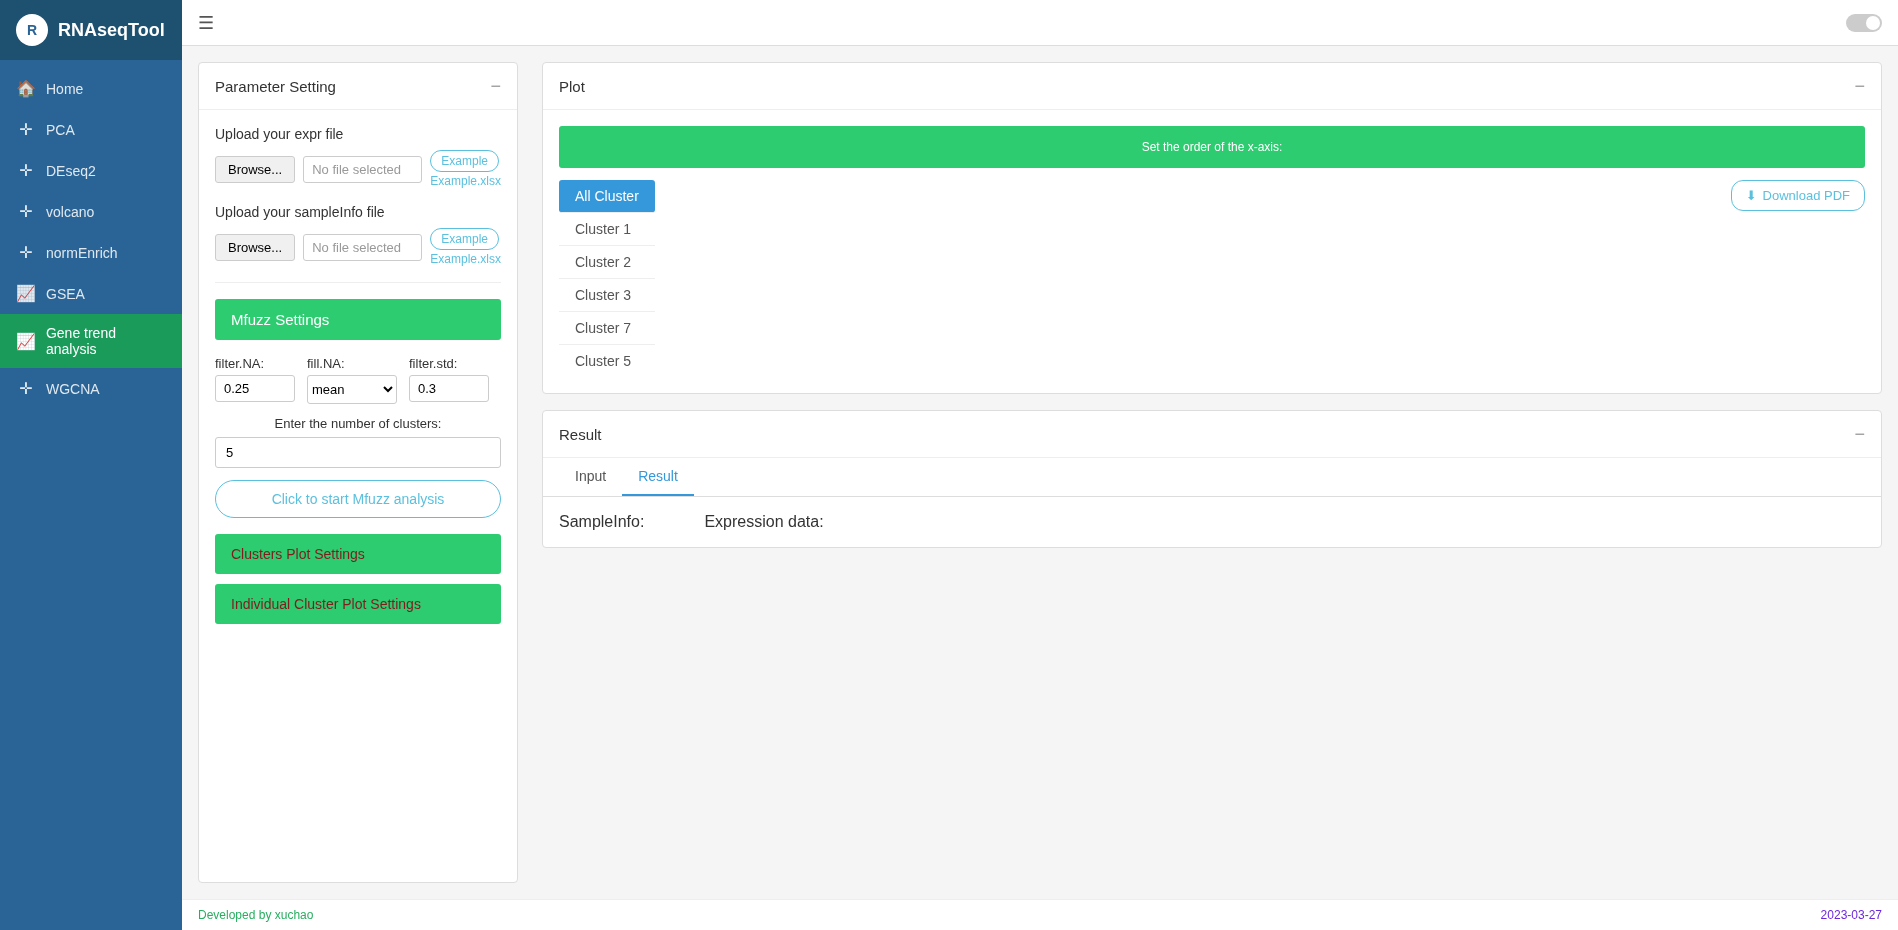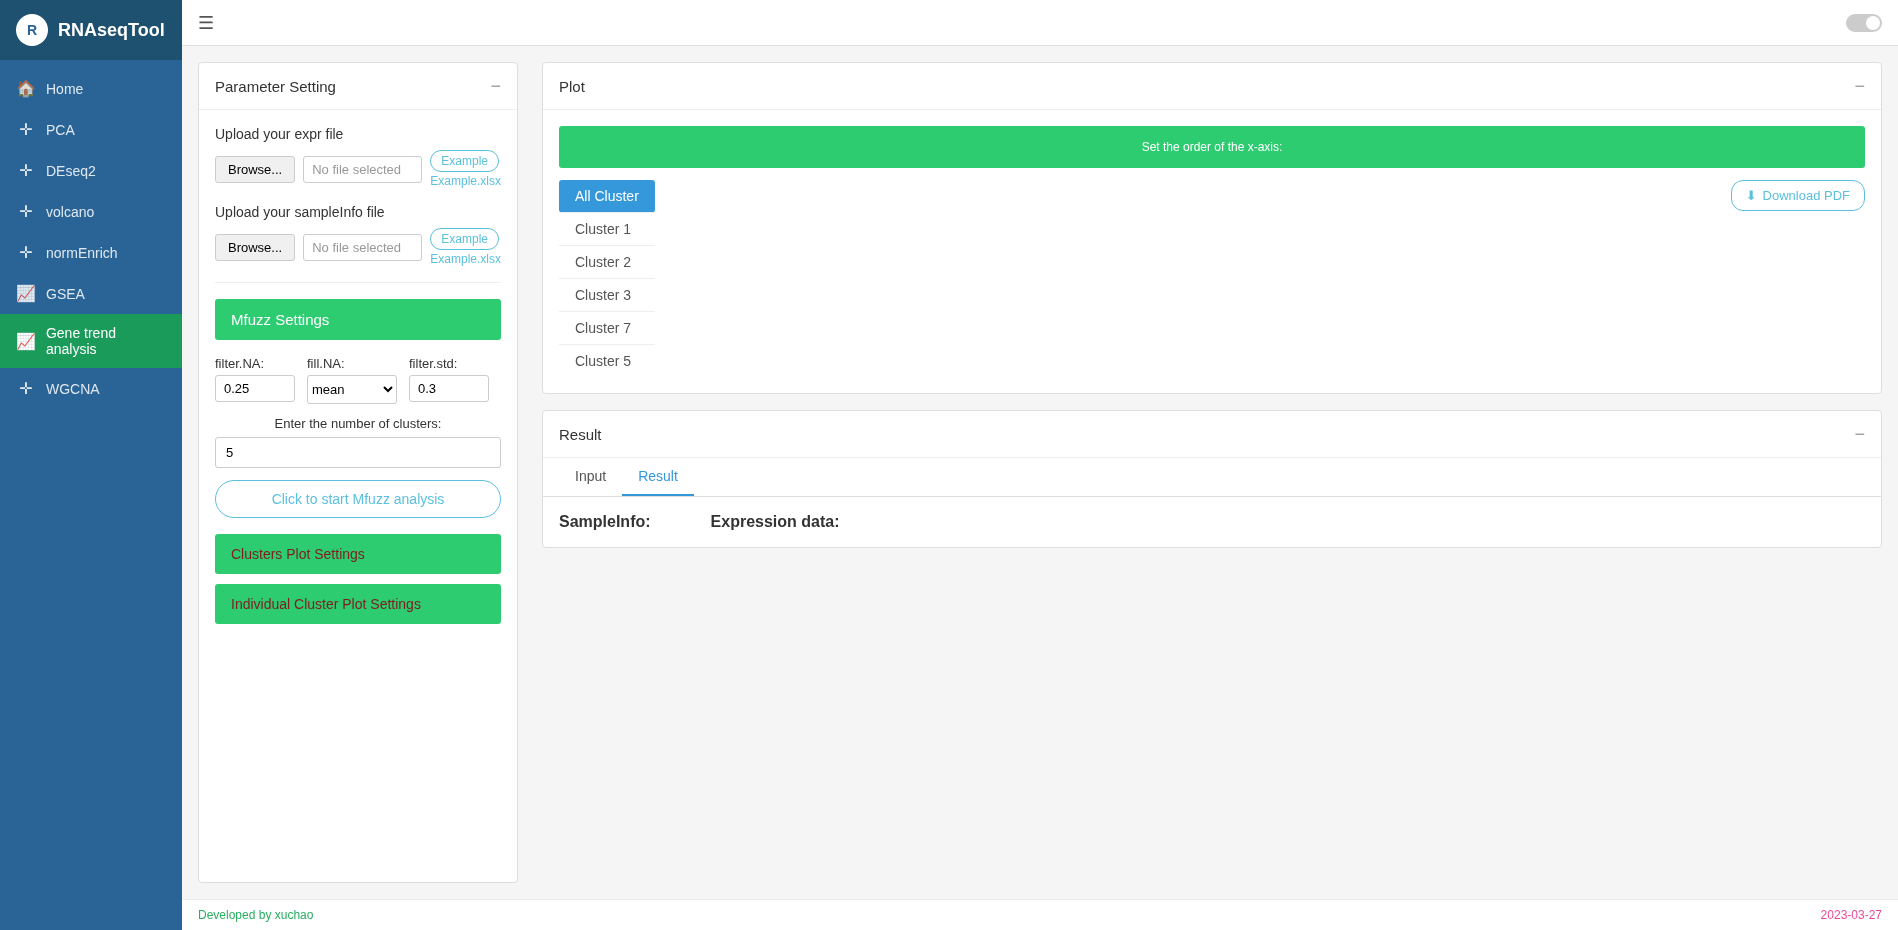--- a/index.html
+++ b/index.html
@@ -302,33 +302,33 @@
     .result-tabs { display: flex; border-bottom: 1px solid #ddd; padding: 0 16px; }
     .result-tab {
       padding: 10px 16px;
       cursor: pointer;
       font-size: 14px;
       color: #555;
       border-bottom: 2px solid transparent;
     }
     .result-tab.active { color: #3498db; border-bottom-color: #3498db; }
 
-    .result-body { padding: 16px; display: flex; gap: 60px; font-weight: bold; }
+    .result-body { padding: 16px; display: flex; gap: 60px; }
     .result-field { font-size: 16px; color: #333; }
 
     .footer-bar {
       background: white;
       border-top: 1px solid #eee;
       padding: 8px 16px;
       display: flex;
       justify-content: space-between;
       font-size: 12px;
       color: #27ae60;
     }
-    .footer-date { color: #ec4899; text-align: center; }
+    .footer-date { color: #6d28d9; text-align: center; }
   </style>
 </head>
 <body>
 
 <div class="sidebar">
   <div class="sidebar-logo">
     <div class="sidebar-logo-icon">R</div>
     <span>RNAseqTool</span>
   </div>
   <nav class="sidebar-nav">

